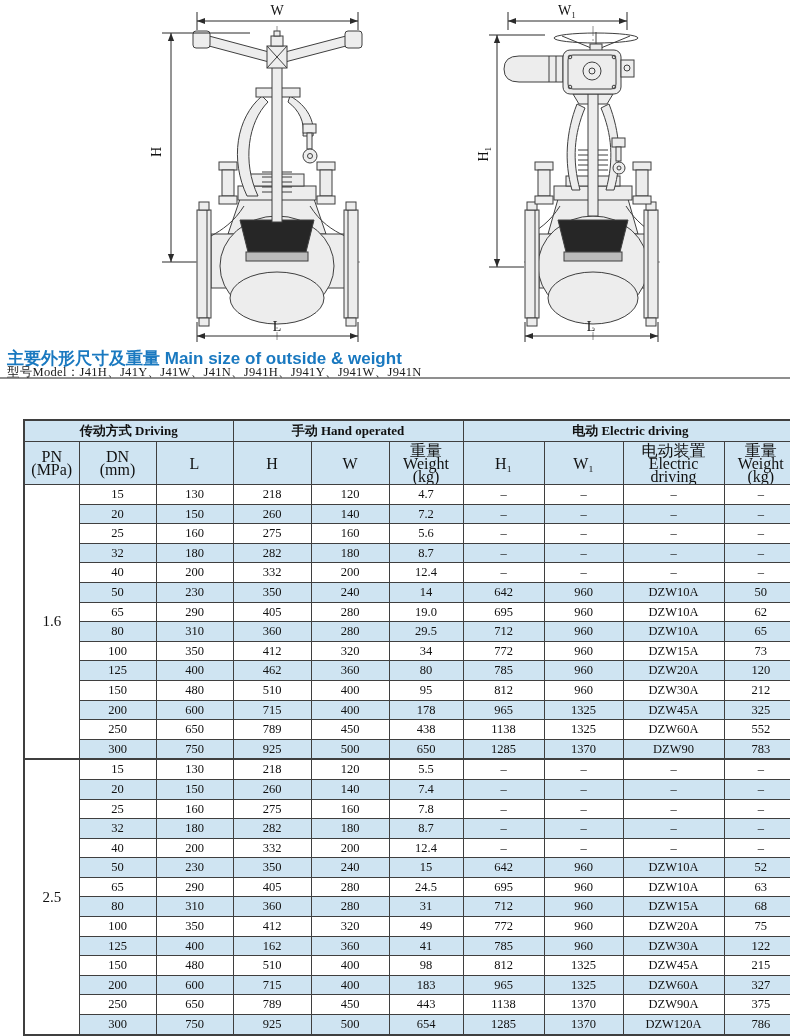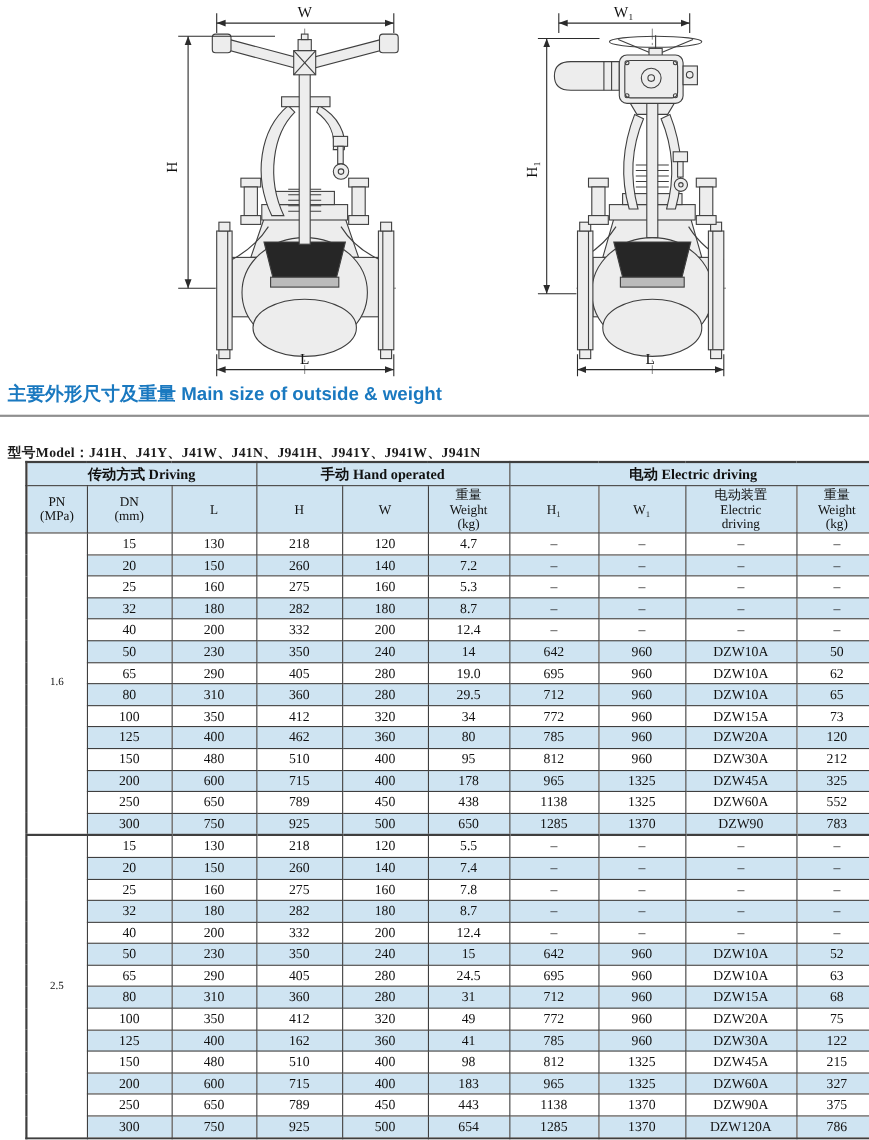--- a/index.html
+++ b/index.html
@@ -14,37 +14,37 @@
   .cl{stroke:#777;stroke-width:0.8;fill:none;stroke-dasharray:10 3 2 3;}
   .dim{stroke:#2b2b2b;stroke-width:1;fill:none;}
   text.dlabel{font-family:"Liberation Serif",serif;font-size:14px;fill:#111;}
   h1.page-title{
     position:absolute;left:7px;top:347px;margin:0;
     font-family:Liberation Sans, sans-serif;font-size:17px;line-height:24px;
     color:#1a79c0;font-weight:bold;white-space:nowrap;
   }
   .rule{position:absolute;left:0;top:377px;width:790px;height:2px;background:#8f8f8f;}
   p.model-line{
-    position:absolute;left:7px;top:403px;margin:0;
-    font-size:12.5px;font-weight:bold;color:#1b1b1b;letter-spacing:0.3px;
+    position:absolute;left:7px;top:364px;margin:0;
+    font-size:12.5px;font-weight:normal;color:#1b1b1b;letter-spacing:0.3px;
   }
   table.spec{
     position:absolute;left:7px;top:419px;width:776px;
     border-collapse:collapse;table-layout:fixed;text-align:center;
     font-size:12.5px;color:#111;border:2px solid #3f3f3f;margin-left:16px;
   }
   table.spec th,table.spec td{border:1px solid #3f3f3f;padding:0;overflow:hidden;}
   tr.ghead th{height:20px;background:#cfe4f2;font-weight:bold;font-size:13px;}
   tr.chead th{
-    height:42px;background:#cfe4f2;font-weight:normal;font-size:12px;
+    height:42px;background:#cfe4f2;font-weight:normal;font-size:16px;
     white-space:pre-line;line-height:13px;
   }
   tbody td{height:18.6px;line-height:18.6px;background:#ffffff;}
   tr.alt td{background:#cfe4f2;}
-  td.pn-cell{background:#ffffff !important;font-size:10px;}
+  td.pn-cell{background:#ffffff !important;font-size:15px;}
   tr.group-start td{border-top:2px solid #3f3f3f;}
 </style>
 </head>
 <body>
 
 <svg id="drawings" width="790" height="346" viewBox="0 0 790 346">
   <defs>
     <marker id="arr" viewBox="0 0 10 10" refX="9" refY="5" markerWidth="9" markerHeight="9" orient="auto-start-reverse">
       <path d="M0,1.5 L9,5 L0,8.5 z" fill="#2b2b2b"></path>
     </marker>
@@ -270,21 +270,21 @@
         <td>–</td>
         <td>–</td>
         <td>–</td>
         <td>–</td>
       </tr>
       <tr>
         <td>25</td>
         <td>160</td>
         <td>275</td>
         <td>160</td>
-        <td>5.3</td>
+        <td>5.6</td>
         <td>–</td>
         <td>–</td>
         <td>–</td>
         <td>–</td>
       </tr>
       <tr class="alt">
         <td>32</td>
         <td>180</td>
         <td>282</td>
         <td>180</td>

